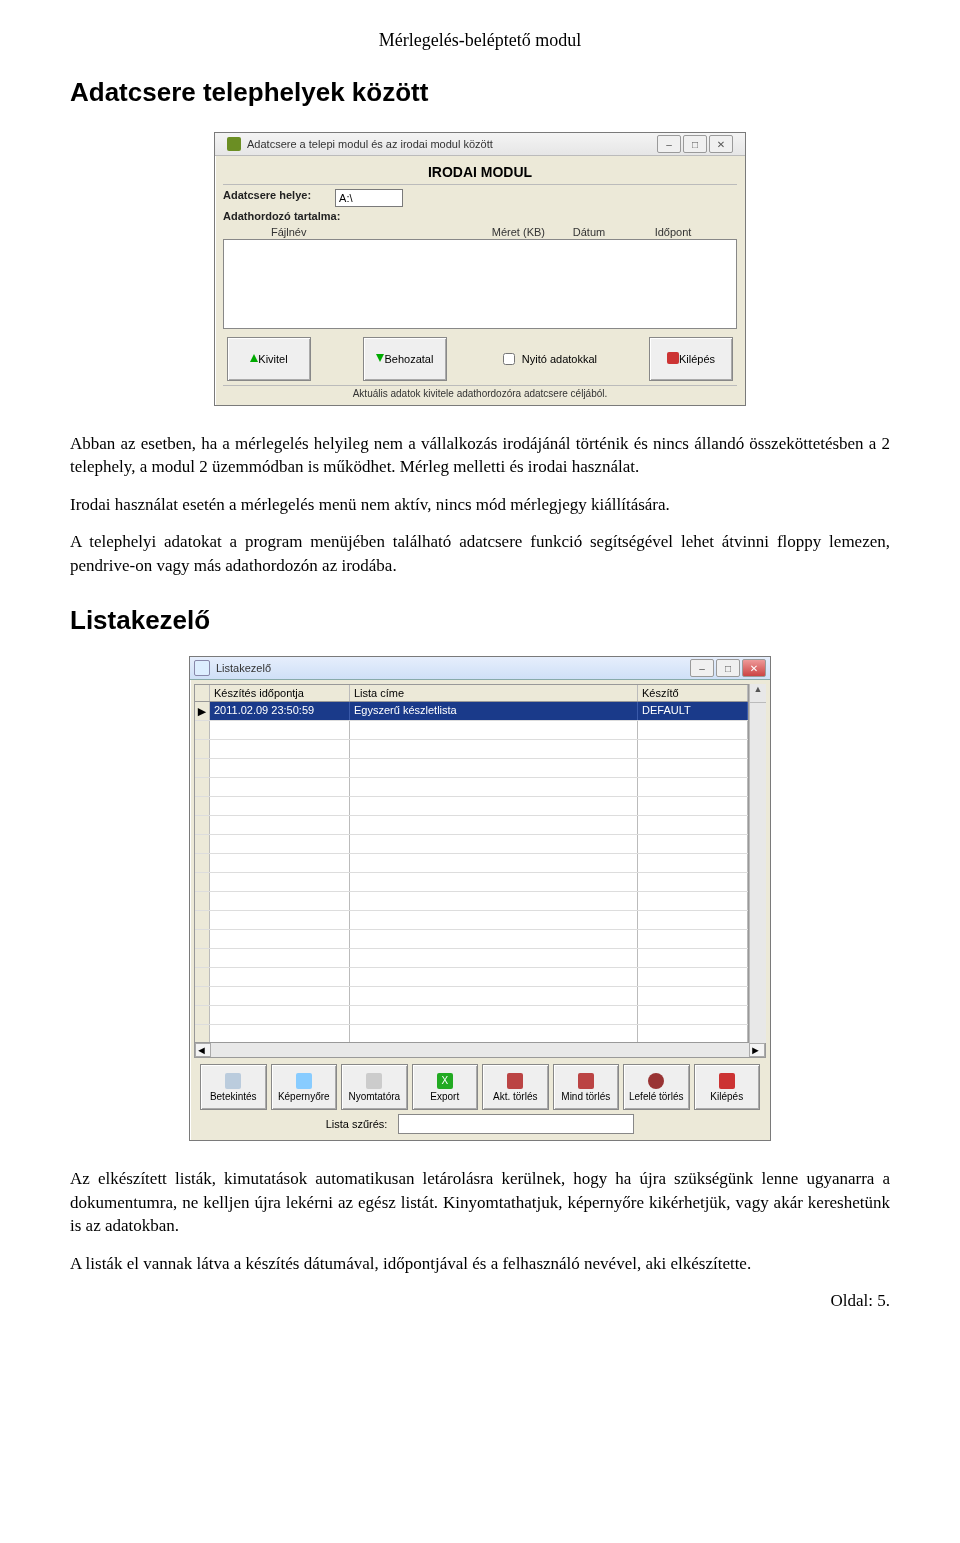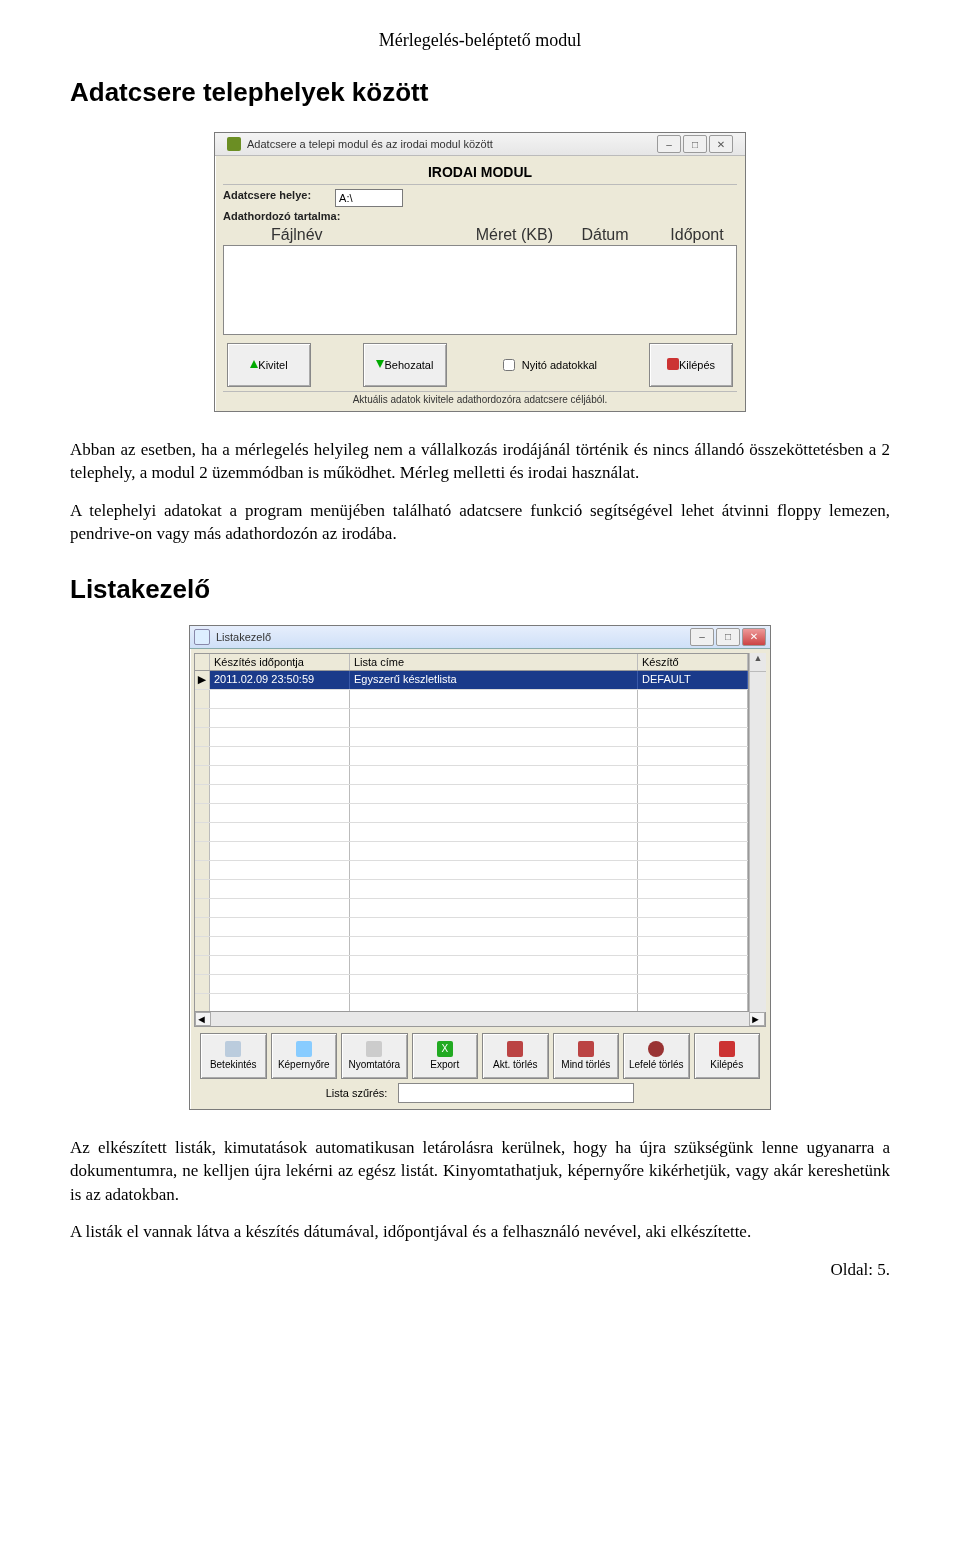--- a/index.html
+++ b/index.html
@@ -15,21 +15,21 @@
   .titlebar{background:linear-gradient(#f4f4f4,#e6e6e6);height:22px;display:flex;align-items:center;gap:6px;padding:0 12px;border-bottom:1px solid #bbb}
   .titlebar .ico{width:14px;height:14px;background:#6b8e23;border-radius:2px;display:inline-block}
   .titlebar .ttl{flex:1;font-size:11px;color:#333}
   .winctrl{display:flex;gap:2px}
   .winbtn{width:22px;height:16px;border:1px solid #9a9a9a;background:#f0f0f0;font-size:10px;display:flex;align-items:center;justify-content:center;color:#555;border-radius:2px}
   .win-inner{padding:6px 8px 4px}
   .big-title{text-align:center;font-weight:bold;font-size:14px;padding:2px 0 4px;border-bottom:1px solid #bbb;margin-bottom:4px}
   .fldrow{display:flex;gap:24px;font-size:11px;color:#222;margin:3px 0}
   .fldrow .lbl{font-weight:bold}
   .fldrow input{height:16px;border:1px solid #7a7a7a;background:#fff;font-size:11px;padding:0 3px;width:60px}
-  .listhead{display:flex;font-size:16px;color:#333;padding-left:48px;gap:12px;margin-top:4px}
+  .listhead{display:flex;font-size:11px;color:#333;padding-left:48px;gap:4px;margin-top:4px}
   .listhead span:nth-child(1){width:170px}
   .listhead span:nth-child(2){width:100px;text-align:right}
   .listhead span:nth-child(3){width:80px;text-align:center}
   .listhead span:nth-child(4){width:80px;text-align:center}
   .listbox{height:88px;background:#fff;border:1px solid #888;margin-top:1px}
   .toolbar1{display:flex;align-items:center;justify-content:space-between;margin-top:8px;padding:0 4px}
   .btn98{display:flex;flex-direction:row;align-items:center;justify-content:center;width:82px;height:42px;border:1px solid #888;background:#efefef;box-shadow:1px 1px 0 #fff inset,-1px -1px 0 #aaa inset;font-size:11px}
   .green-up{border-left:4px solid transparent;border-right:4px solid transparent;border-bottom:8px solid #0a0;width:0;height:0;align-self:center;margin-bottom:3px}
   .green-dn{border-left:4px solid transparent;border-right:4px solid transparent;border-top:8px solid #0a0;width:0;height:0;align-self:center;margin-bottom:3px}
   .red-stop{width:12px;height:12px;background:#c33;border-radius:2px;margin-bottom:3px}
@@ -119,20 +119,21 @@
             <span class="red-stop"></span>
             <span>Kilépés</span>
           </div>
         </div>
         <div class="statusline">Aktuális adatok kivitele adathordozóra adatcsere céljából.</div>
       </div>
     </div>
   </div>
 
   <p>Abban az esetben, ha a mérlegelés helyileg nem a vállalkozás irodájánál történik és nincs állandó összeköttetésben a 2 telephely, a modul 2 üzemmódban is működhet. Mérleg melletti és irodai használat.</p>
+  <p>Irodai használat esetén a mérlegelés menü nem aktív, nincs mód mérlegjegy kiállítására.</p>
   <p>A telephelyi adatokat a program menüjében található adatcsere funkció segítségével lehet átvinni floppy lemezen, pendrive-on vagy más adathordozón az irodába.</p>
 
   <h2>Listakezelő</h2>
 
   <div class="screenshot-wrap">
     <div class="win98 win2">
       <div class="titlebar2">
         <span class="ico"></span>
         <span class="ttl">Listakezelő</span>
         <div class="winctrl">

